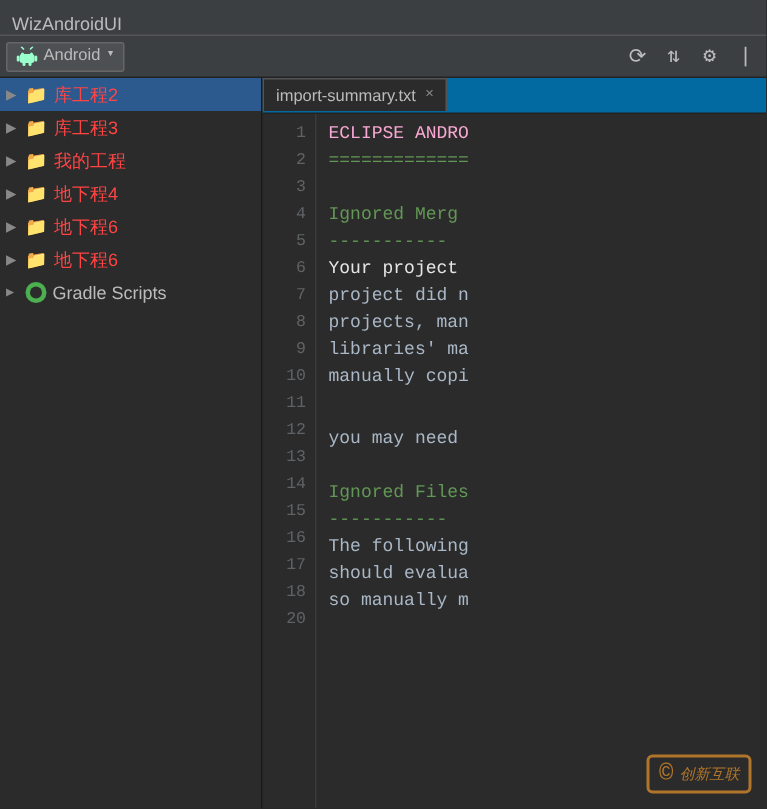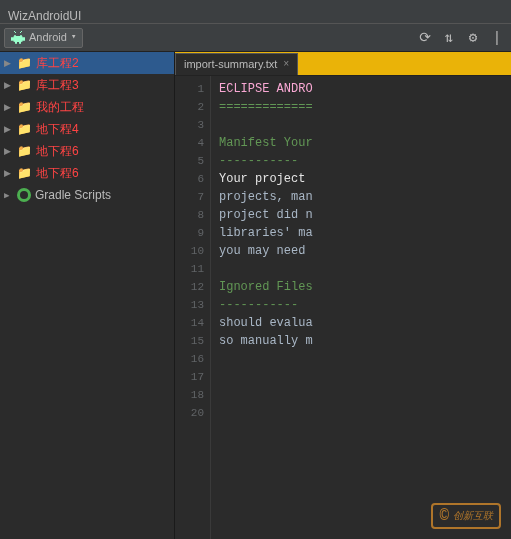--- a/index.html
+++ b/index.html
@@ -159,24 +159,24 @@
     
     .right-panel {
       flex: 1;
       display: flex;
       flex-direction: column;
       overflow: hidden;
     }
 
     
     .tab-bar {
-      background: #eab308;
+      background: #0369a1;
       height: 24px;
       display: flex;
-      align-items: center;
+      align-items: flex-start;
       border-bottom: 1px solid #222;
       flex-shrink: 0;
     }
     .tab {
       display: flex;
       align-items: center;
       padding: 0 8px;
       height: 22px;
       background: #2b2b2b;
       border-top: 1px solid #555;
@@ -374,30 +374,32 @@
           <div class="line-number">15</div>
           <div class="line-number">16</div>
           <div class="line-number">17</div>
           <div class="line-number">18</div>
           <div class="line-number">20</div>
         </div>
       <div class="code-content" id="code-content-container">
           <div class="code-line" style="color: #f9a8d4;">ECLIPSE ANDRO</div>
           <div class="code-line" style="color: rgb(98, 151, 85);">=============</div>
           <div class="code-line" style="color: rgb(169, 183, 198);"></div>
-          <div class="code-line" style="color: rgb(98, 151, 85);">Manifest Your</div>
+          <div class="code-line" style="color: rgb(98, 151, 85);">Ignored Merg</div>
           <div class="code-line" style="color: rgb(98, 151, 85);">-----------</div>
           <div class="code-line" style="color: #e5e5e5;">Your project</div>
+          <div class="code-line" style="color: rgb(169, 183, 198);">project did n</div>
           <div class="code-line" style="color: rgb(169, 183, 198);">projects, man</div>
-          <div class="code-line" style="color: rgb(169, 183, 198);">project did n</div>
           <div class="code-line" style="color: rgb(169, 183, 198); font-family: Liberation Mono, monospace;">libraries' ma</div>
-          <div class="code-line" style="color: rgb(169, 183, 198);">you may need</div>
+          <div class="code-line" style="color: rgb(169, 183, 198);">manually copi</div>
+          <div class="code-line" style="color: rgb(169, 183, 198); margin-top: 23px;">you may need</div>
           <div class="code-line" style="color: rgb(169, 183, 198);"></div>
           <div class="code-line" style="color: rgb(98, 151, 85);">Ignored Files</div>
           <div class="code-line" style="color: rgb(98, 151, 85);">-----------</div>
+          <div class="code-line" style="color: rgb(169, 183, 198);">The following</div>
           <div class="code-line" style="color: rgb(169, 183, 198);">should evalua</div>
           <div class="code-line" style="color: rgb(169, 183, 198);">so manually m</div>
           <div class="code-line" style="color: rgb(169, 183, 198);"></div>
         </div>
     </div>
 
   </div>
 
 </div>
 

